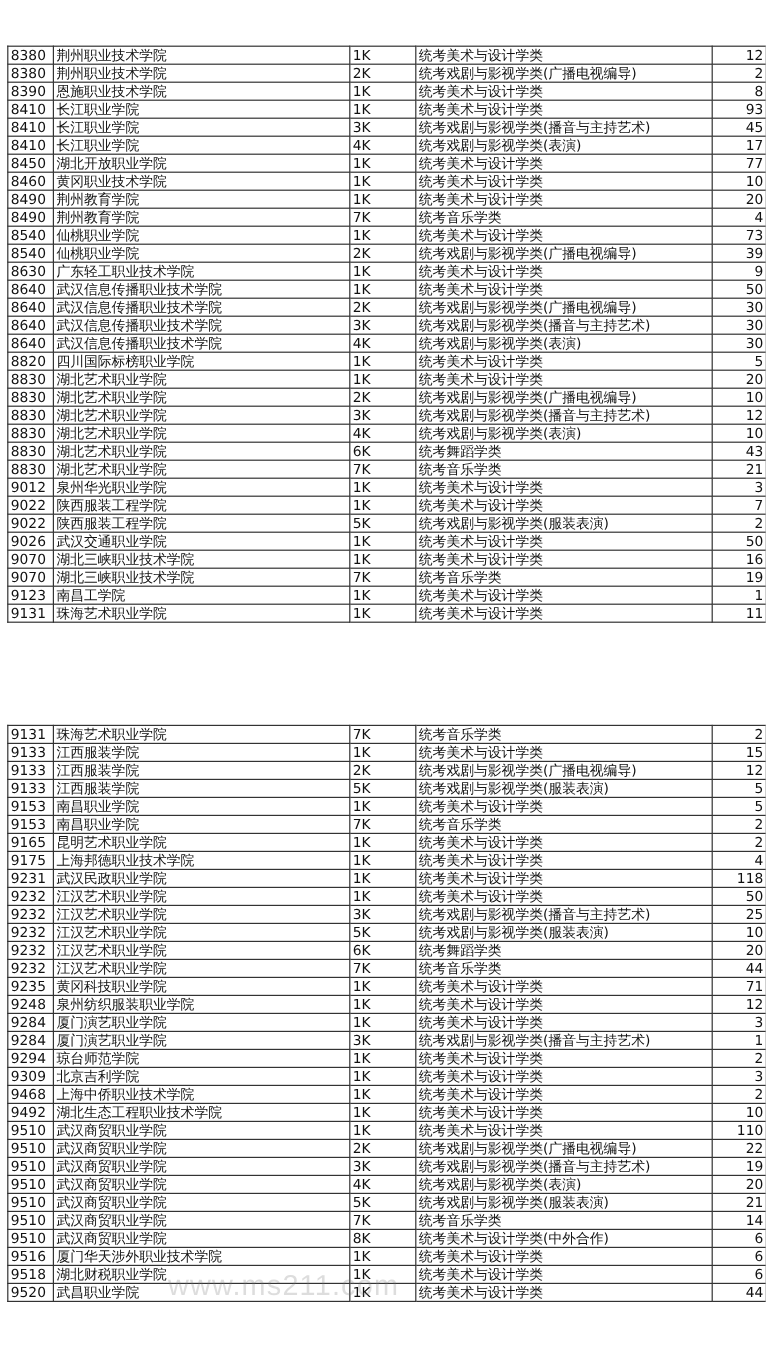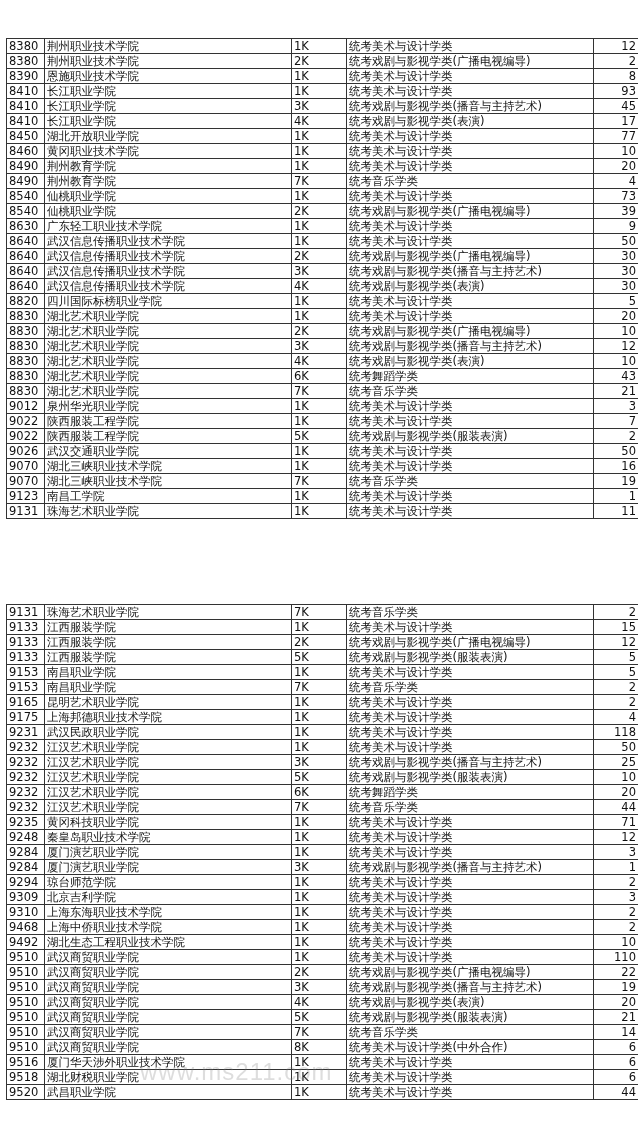--- a/index.html
+++ b/index.html
@@ -351,21 +351,21 @@
       </tr>
       <tr>
         <td class="c-code">9235</td>
         <td class="c-name">黄冈科技职业学院</td>
         <td class="c-type">1K</td>
         <td class="c-cat">统考美术与设计学类</td>
         <td class="c-num">71</td>
       </tr>
       <tr>
         <td class="c-code">9248</td>
-        <td class="c-name">秦皇岛职业技术学院</td>
+        <td class="c-name">泉州纺织服装职业学院</td>
         <td class="c-type">1K</td>
         <td class="c-cat">统考美术与设计学类</td>
         <td class="c-num">12</td>
       </tr>
       <tr>
         <td class="c-code">9284</td>
         <td class="c-name">厦门演艺职业学院</td>
         <td class="c-type">1K</td>
         <td class="c-cat">统考美术与设计学类</td>
         <td class="c-num">3</td>
@@ -383,27 +383,20 @@
         <td class="c-type">1K</td>
         <td class="c-cat">统考美术与设计学类</td>
         <td class="c-num">2</td>
       </tr>
       <tr>
         <td class="c-code">9309</td>
         <td class="c-name">北京吉利学院</td>
         <td class="c-type">1K</td>
         <td class="c-cat">统考美术与设计学类</td>
         <td class="c-num">3</td>
-      </tr>
-      <tr>
-        <td class="c-code">9310</td>
-        <td class="c-name">上海东海职业技术学院</td>
-        <td class="c-type">1K</td>
-        <td class="c-cat">统考美术与设计学类</td>
-        <td class="c-num">2</td>
       </tr>
       <tr>
         <td class="c-code">9468</td>
         <td class="c-name">上海中侨职业技术学院</td>
         <td class="c-type">1K</td>
         <td class="c-cat">统考美术与设计学类</td>
         <td class="c-num">2</td>
       </tr>
       <tr>
         <td class="c-code">9492</td>

